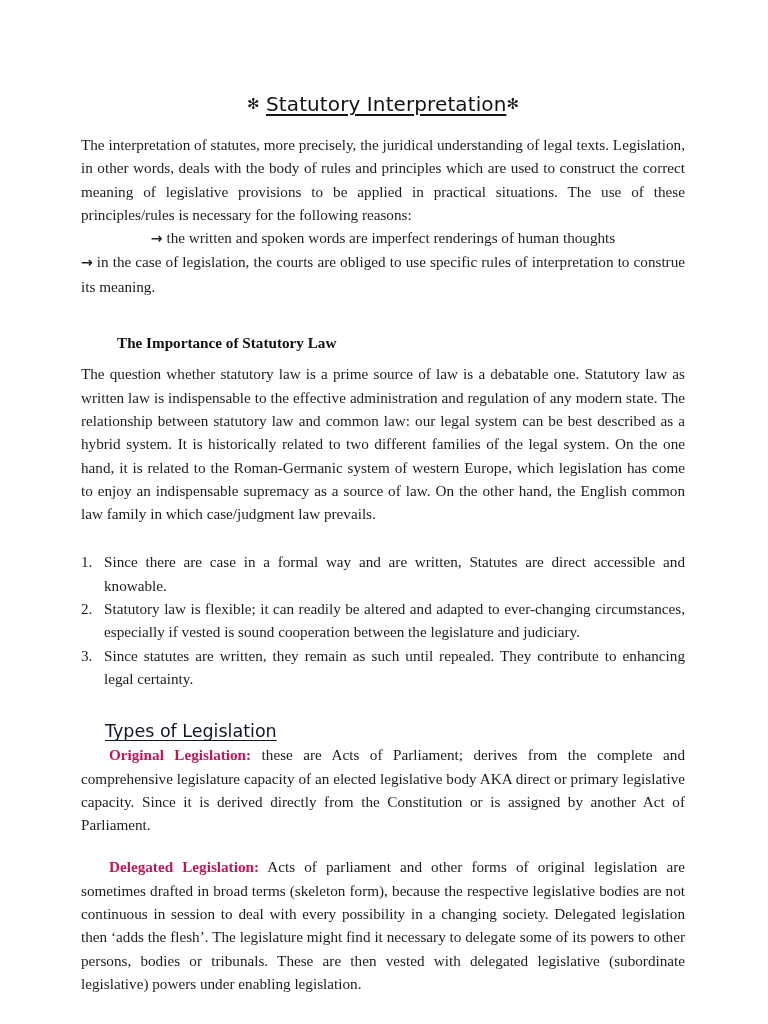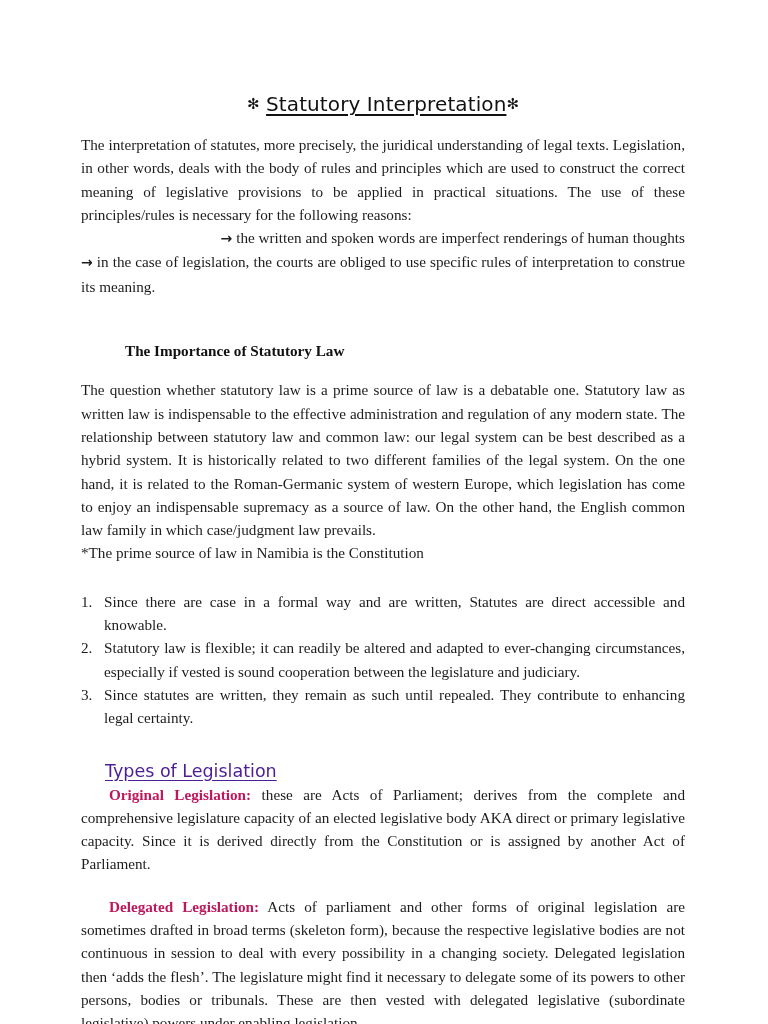--- a/index.html
+++ b/index.html
@@ -63,47 +63,47 @@
     text-align: left;
   }
 
   .arrow-line {
     margin: 0;
     font-size: 15.2px;
     line-height: 23.3px;
     text-align: justify;
     color: #1c1c1c;
   }
-  .arrow-line.ragged { text-align: right; }
+  .arrow-line.ragged { text-align: center; }
   .arrow-glyph {
     font-family: "DejaVu Sans", "Liberation Sans", sans-serif;
     font-weight: bold;
     font-size: 14px;
     padding-right: 4px;
   }
 
   
   .sub-heading {
-    margin: 16px;
+    margin: 8px;
     font-size: 15.2px;
     line-height: 23.3px;
     font-weight: bold;
     text-indent: 28px;
     color: #111;
   }
   .sub-heading .normal-weight {
     font-weight: normal;
   }
 
   
   .section-heading {
     font-family: "DejaVu Sans", "Liberation Sans", sans-serif;
     font-size: 17.5px;
     font-weight: normal;
-    color: #4c1d95;
+    color: #0f172a;
     margin: 0;
     padding-left: 24px;
     line-height: 24px;
   }
   .section-heading span.u {
     text-decoration: underline;
     text-underline-offset: 3px;
   }
 
   
@@ -149,21 +149,20 @@
     <p class="arrow-line ragged"><span class="arrow-glyph">→</span><span>the written and spoken words are imperfect renderings of human thoughts</span></p>
 
     <p class="arrow-line"><span class="arrow-glyph">→</span><span>in the case of legislation, the courts are obliged to use specific rules of interpretation to construe its meaning.</span></p>
 
     <div class="gap-lg"></div>
 
     <p class="sub-heading">The Importance of Statutory Law</p>
 
     <p class="body-para">The question whether statutory law is a prime source of law is a debatable one. Statutory law as written law is indispensable to the effective administration and regulation of any modern state. The relationship between statutory law and common law: our legal system can be best described as a hybrid system. It is historically related to two different families of the legal system. On the one hand, it is related to the Roman-Germanic system of western Europe, which legislation has come to enjoy an indispensable supremacy as a source of law. On the other hand, the English common law family in which case/judgment law prevails.</p>
 
-    <p class="body-para ragged">*The prime source of law in Namibia is the Constitution</p>
 
     <div class="gap-lg"></div>
 
 
     <ol class="num-list">
       <li>Since there are case in a formal way and are written, Statutes are direct accessible and knowable.</li>
       <li>Statutory law is flexible; it can readily be altered and adapted to ever-changing circumstances, especially if vested is sound cooperation between the legislature and judiciary.</li>
       <li>Since statutes are written, they remain as such until repealed. They contribute to enhancing legal certainty.</li>
     </ol>
 

